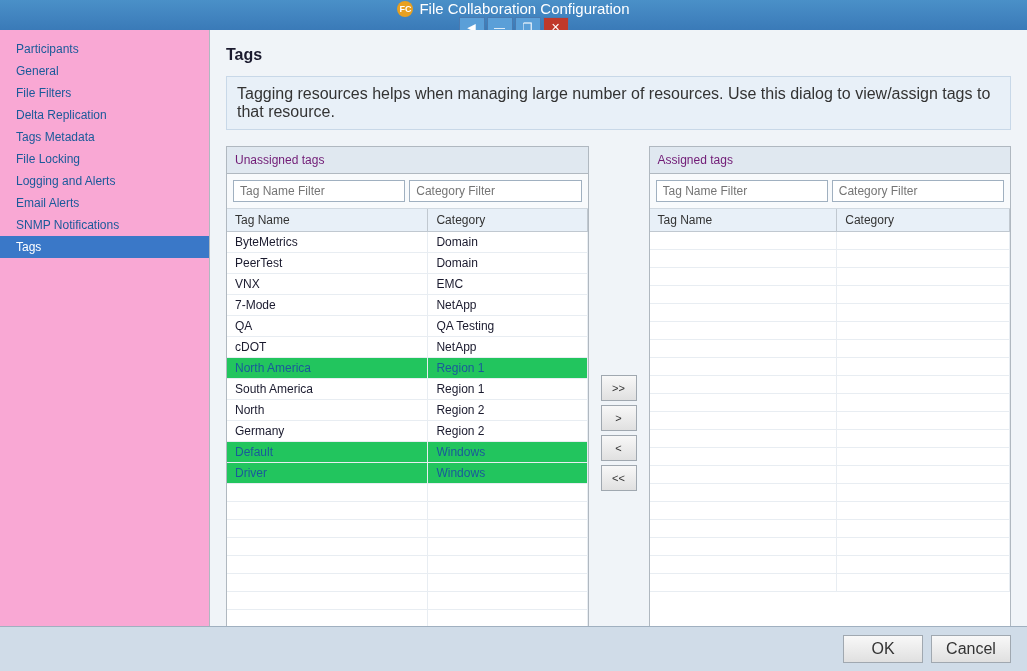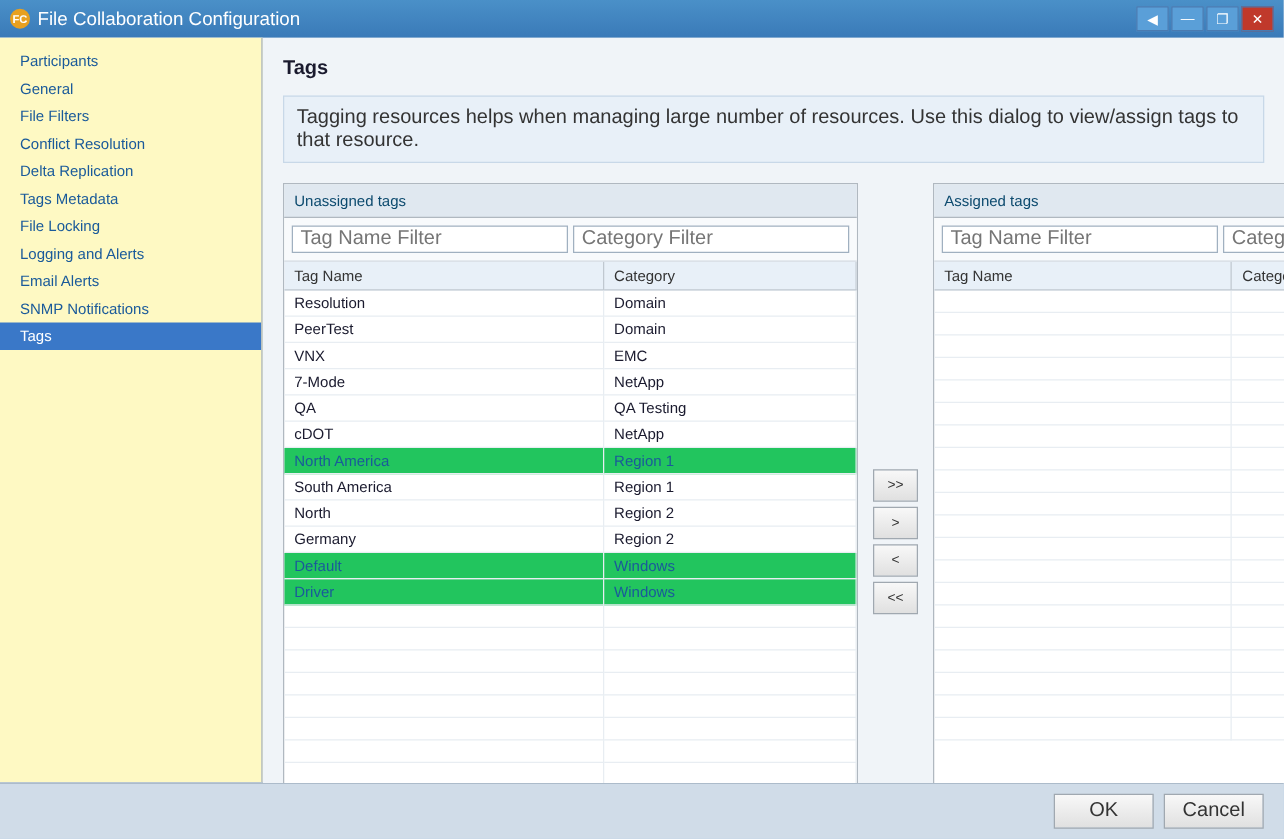--- a/index.html
+++ b/index.html
@@ -15,20 +15,21 @@
     }
     .title-bar {
       background: linear-gradient(to bottom, #4a90c8 0%, #3a7ab8 100%);
       height: 30px;
       display: flex;
       align-items: center;
       justify-content: space-between;
       padding: 0 8px;
       color: white;
       font-size: 12px;
+      flex-direction: column;
     }
     .title-bar-left {
       display: flex;
       align-items: center;
       gap: 6px;
     }
     .title-icon {
       width: 16px;
       height: 16px;
       background: #e8a020;
@@ -64,21 +65,21 @@
     .title-btn:last-child {
       background: #c0392b;
     }
     .main-container {
       display: flex;
       flex: 1;
       overflow: hidden;
     }
     .sidebar {
       width: 210px;
-      background: #fef9c3;
+      background: #f9a8d4;
       border-right: 1px solid #b0b8c0;
       padding: 8px 0;
       overflow-y: auto;
     }
     .sidebar-item {
       padding: 4px 16px;
       cursor: pointer;
       color: #1a5a9a;
       font-size: 12px;
     }
@@ -114,36 +115,36 @@
     .tag-panel {
       flex: 1;
       background: white;
       border: 1px solid #b0b8c0;
     }
     .panel-header {
       background: #e0e8f0;
       padding: 6px 8px;
       font-size: 12px;
       font-weight: normal;
-      color: #0c4a6e;
+      color: #701a75;
       border-bottom: 1px solid #b0b8c0;
     }
     .filter-row {
       display: flex;
       gap: 4px;
       padding: 6px;
       border-bottom: 1px solid #d0d8e0;
       background: #f8fafc;
     }
     .filter-input {
       flex: 1;
       height: 22px;
       border: 1px solid #a0b0c0;
       padding: 2px 6px;
-      font-size: 16px;
+      font-size: 12px;
       background: white;
     }
     .tag-table {
       width: 100%;
       border-collapse: collapse;
     }
     .tag-table th {
       background: #e8f0f8;
       border-bottom: 1px solid #c0c8d0;
       border-right: 1px solid #c0c8d0;
@@ -227,21 +228,20 @@
     <button class="title-btn">✕</button>
   </div>
 </div>
 
 <div class="main-container">
   <div class="sidebar">
 
   <div class="sidebar-item">Participants</div>
       <div class="sidebar-item">General</div>
       <div class="sidebar-item">File Filters</div>
-      <div class="sidebar-item">Conflict Resolution</div>
       <div class="sidebar-item">Delta Replication</div>
       <div class="sidebar-item">Tags Metadata</div>
       <div class="sidebar-item">File Locking</div>
       <div class="sidebar-item">Logging and Alerts</div>
       <div class="sidebar-item">Email Alerts</div>
       <div class="sidebar-item">SNMP Notifications</div>
       <div class="sidebar-item active">Tags</div>
     </div>
 
   <div class="content-area">
@@ -259,21 +259,21 @@
         <div class="panel-body">
           <table class="tag-table">
             <thead>
               <tr>
                 <th>Tag Name</th>
                 <th>Category</th>
               </tr>
             </thead>
             <tbody id="unassigned-tbody">
             <tr>
-                  <td>Resolution</td>
+                  <td>ByteMetrics</td>
                   <td>Domain</td>
                 </tr>
                 <tr>
                   <td>PeerTest</td>
                   <td>Domain</td>
                 </tr>
                 <tr>
                   <td>VNX</td>
                   <td>EMC</td>
                 </tr>

